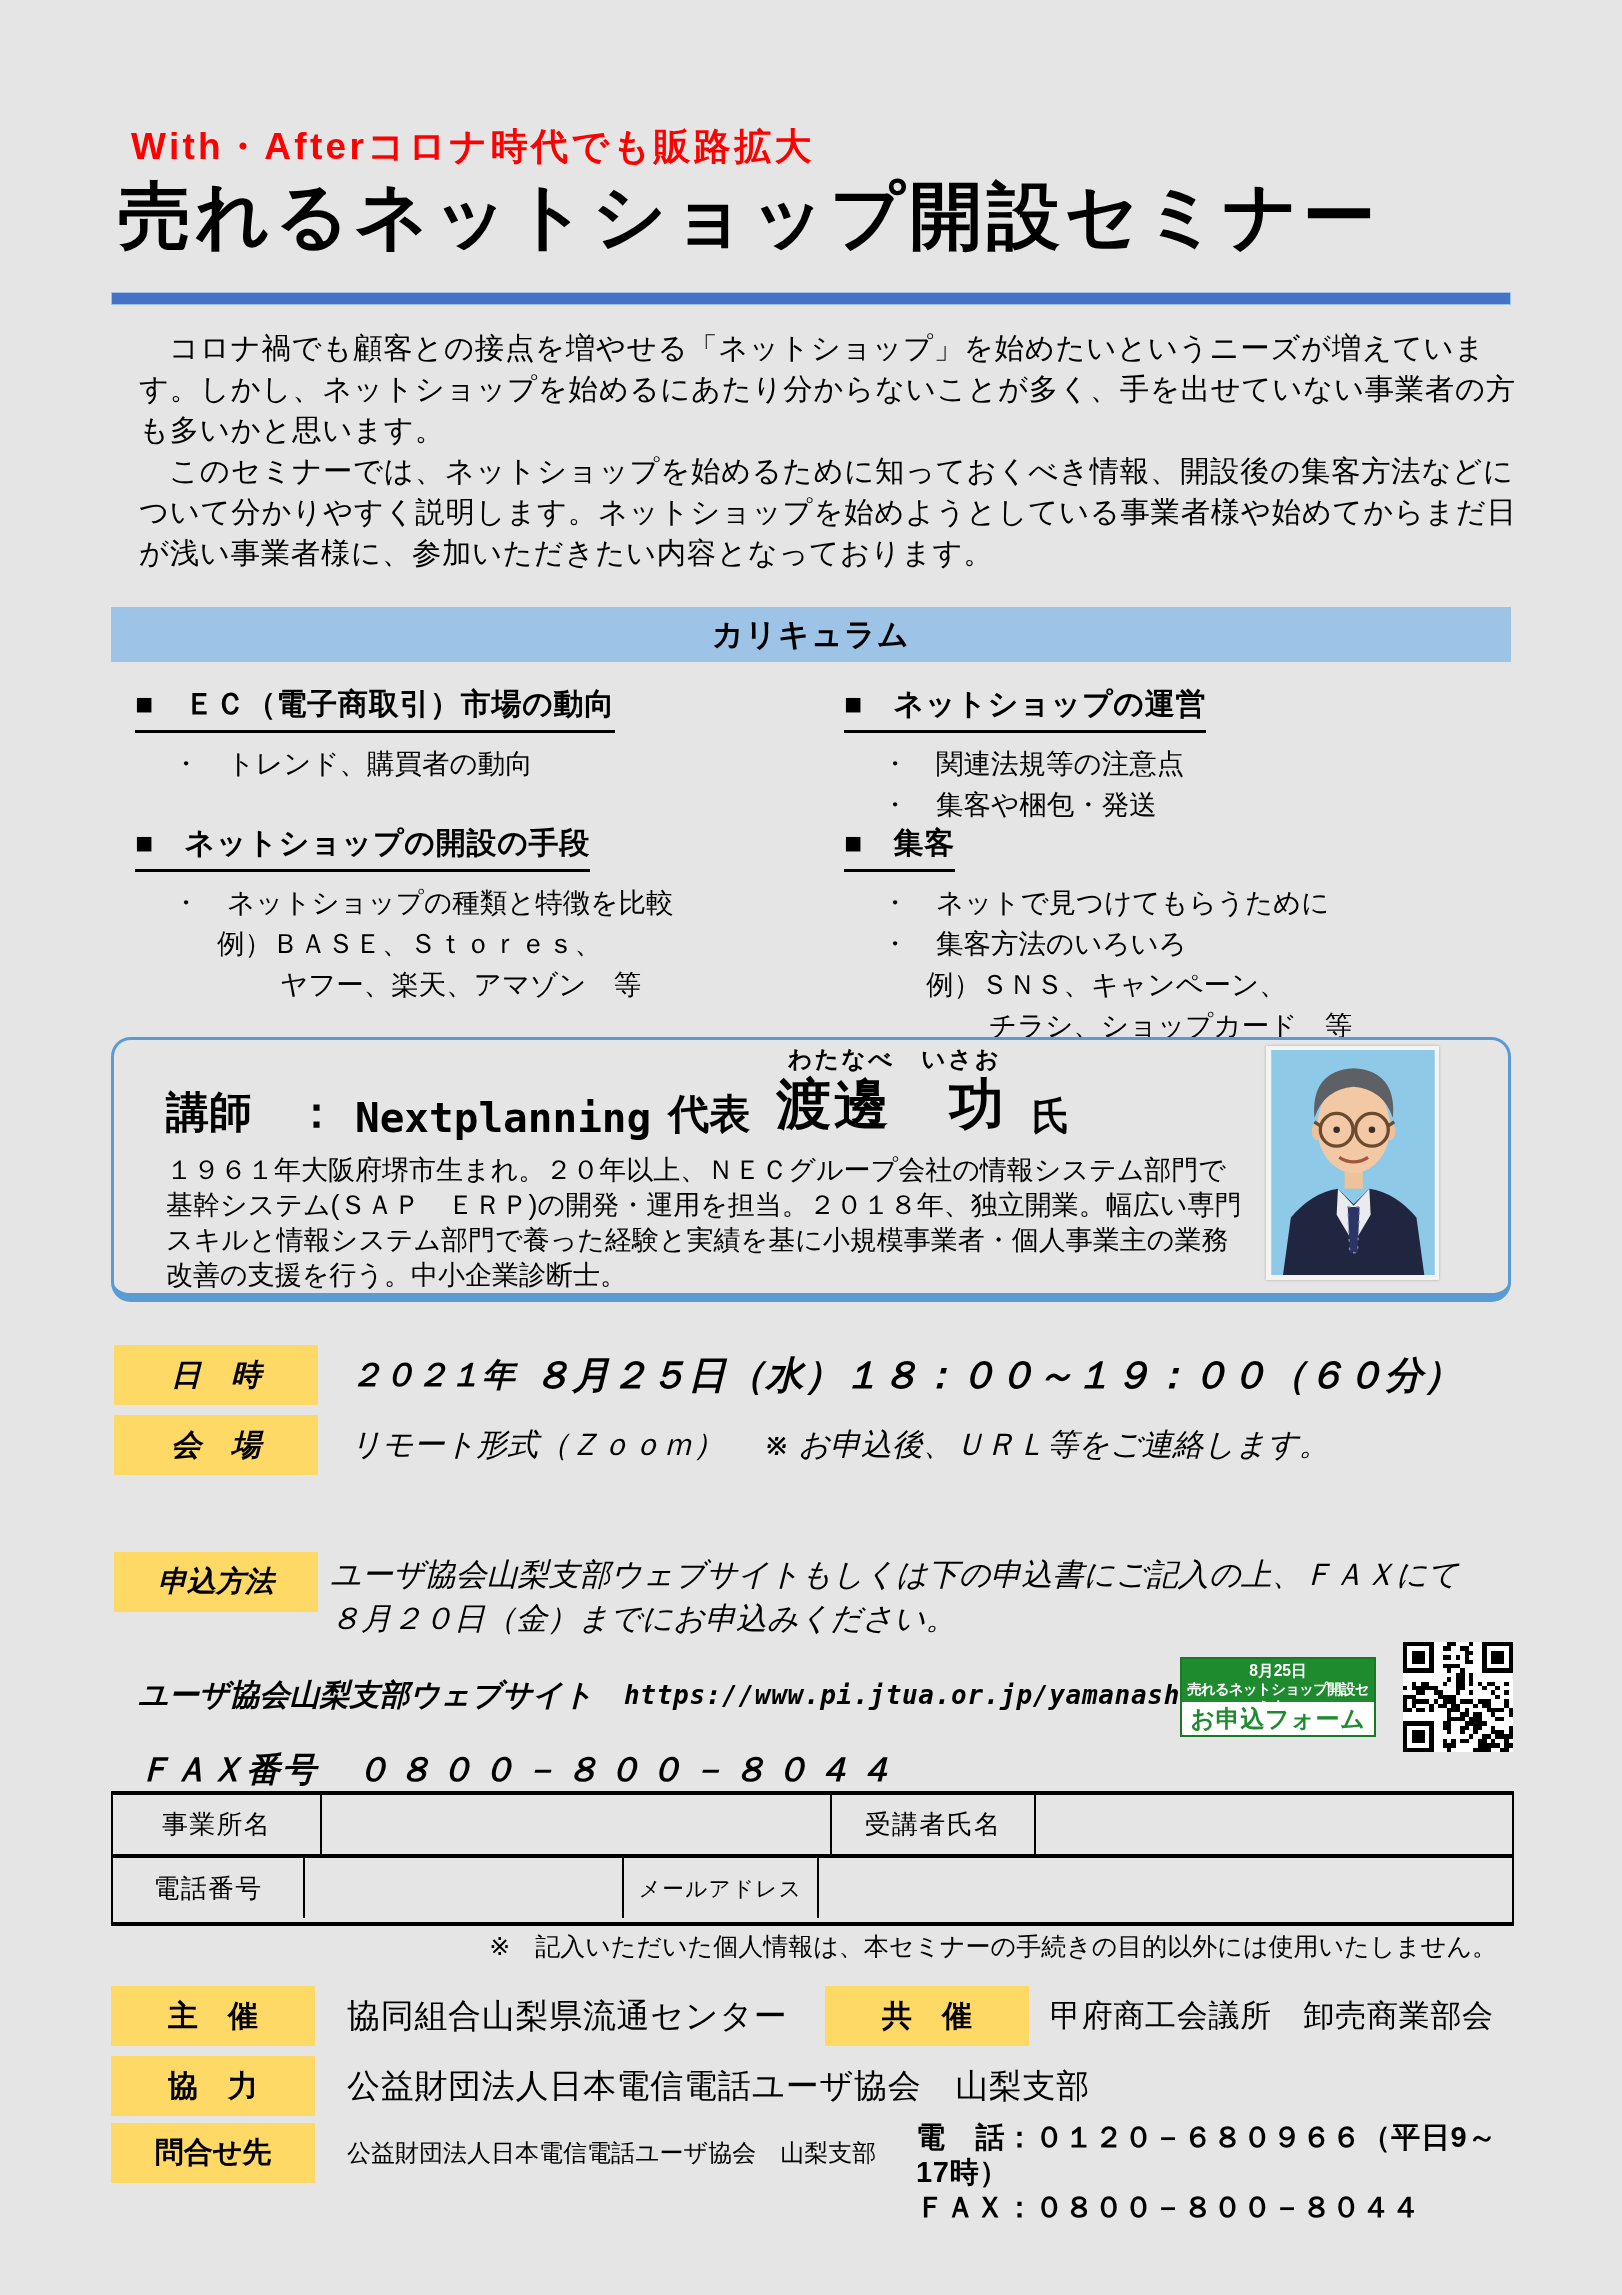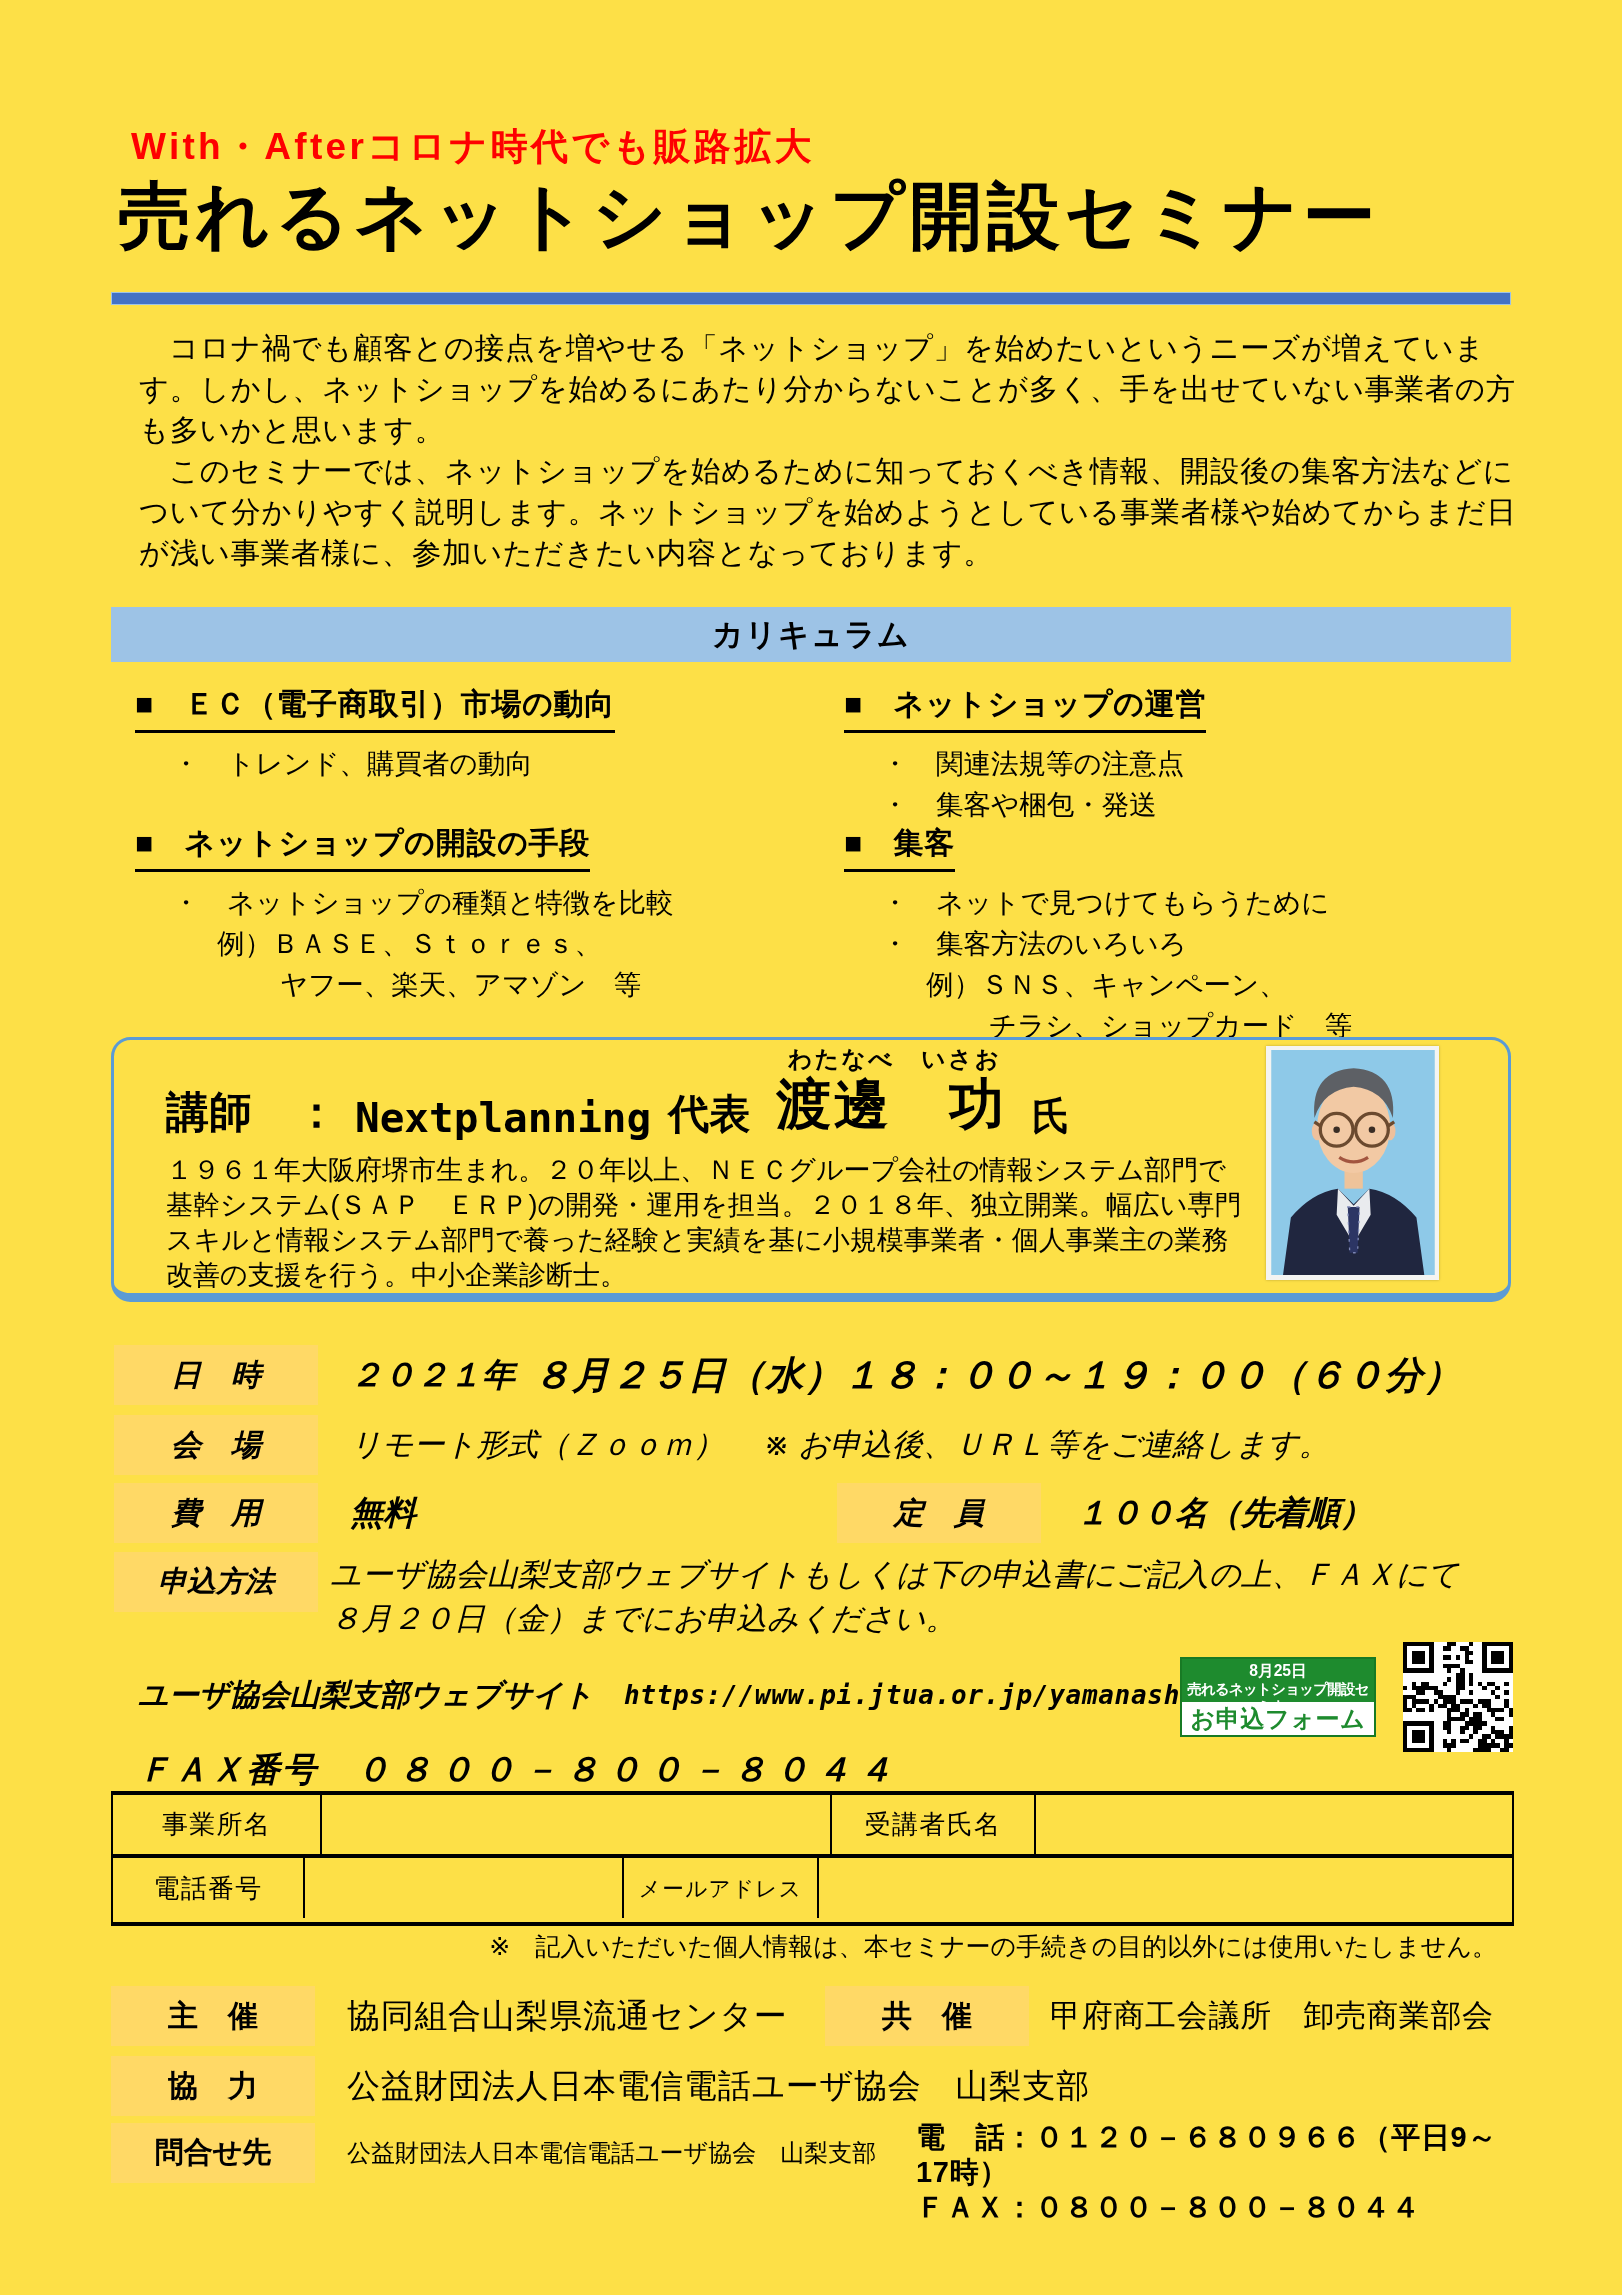--- a/index.html
+++ b/index.html
@@ -1,18 +1,18 @@
 <!DOCTYPE html>
 <html lang="ja" style="font-size:10.5px"><head>
 <meta charset="utf-8">
 <style>
   * { margin:0; padding:0; box-sizing:border-box; }
   html,body { background:#777; }
   #page {
-    position:relative; width:1622px; height:2295px; background:#fde047;
+    position:relative; width:1622px; height:2295px; background:#e5e5e5;
     font-family:"Liberation Sans","DejaVu Sans",sans-serif; color:#000;
     margin:0 auto; overflow:hidden;
   }
   .abs { position:absolute; }
 
   
   #tagline { left:131px; top:122px; font-size:37px; font-weight:700; color:#fe0000; letter-spacing:3.3px; }
   #main-title { left:118px; top:168px; font-size:73px; font-weight:900; letter-spacing:4.6px; }
   #title-rule { left:111px; top:292px; width:1400px; height:13px; background:#4472c4; border:0.7px solid #9dc3e6; }
 
@@ -201,30 +201,20 @@
     </div>
   </div>
 
   <div class="inforow" id="row-venue">
     <div class="badge">会　場</div>
     <div class="row-content rc-l360">
         <span id="venue-text">リモート形式（Ｚｏｏｍ）　 ※ お申込後、ＵＲＬ等をご連絡します。</span>
       </div>
   </div>
 
-  <div class="inforow" id="row-fee">
-    <div class="badge">費　用</div>
-    <div class="row-content rc-l360">
-        <span id="fee-text">無料</span>
-      </div>
-    <div class="badge badge2">定　員</div>
-    <div class="row-content" id="cap-content">
-        <span id="cap-text">１００名（先着順）</span>
-      </div>
-  </div>
 
   <div class="inforow" id="row-apply">
     <div class="badge small">申込方法</div>
     <div class="abs" id="apply-content">
       <div>ユーザ協会山梨支部ウェブサイトもしくは下の申込書にご記入の上、ＦＡＸにて</div>
       <div>８月２０日（金）までにお申込みください。</div>
     </div>
   </div>
 
   <div class="inforow" id="row-site">

